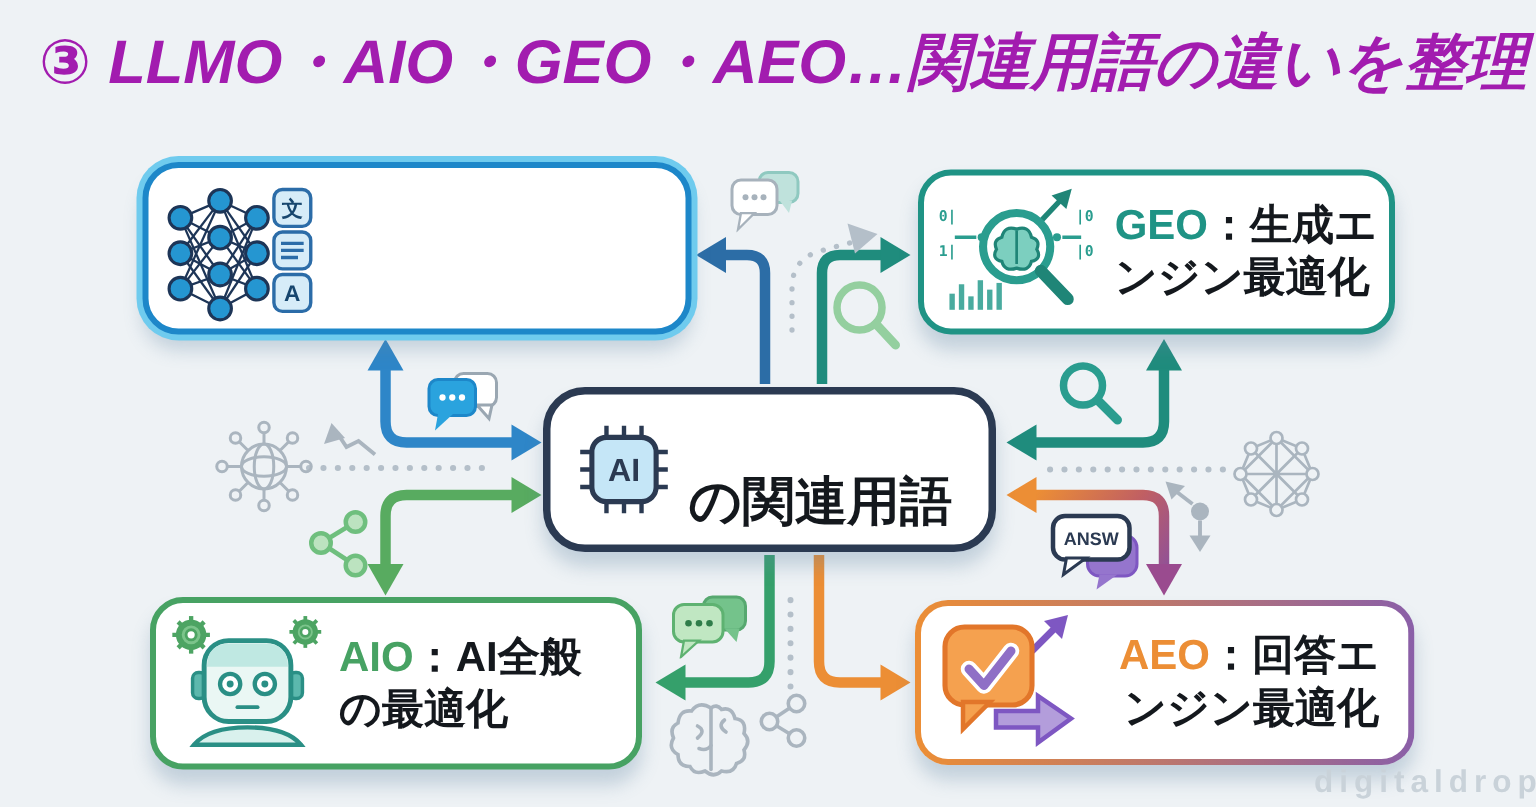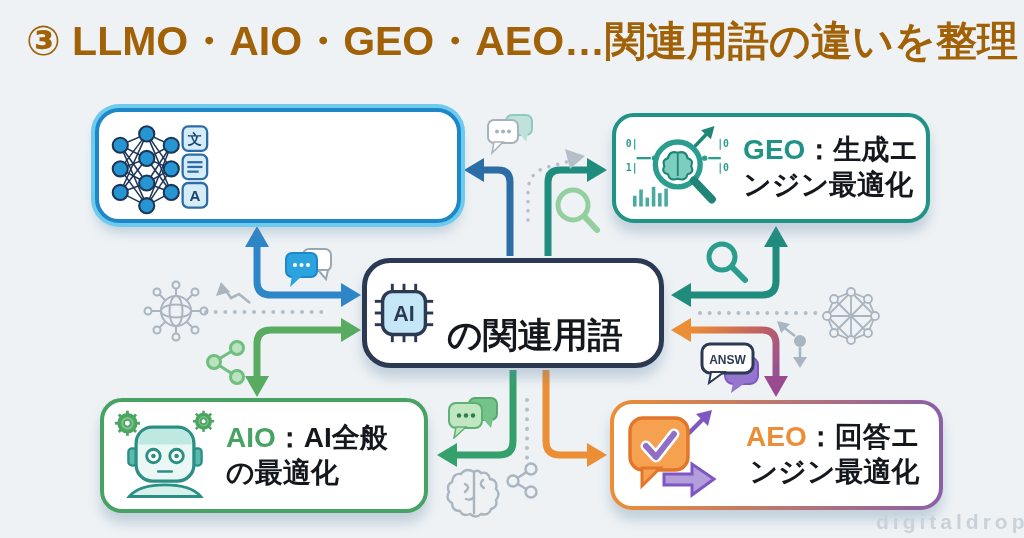--- a/index.html
+++ b/index.html
@@ -3,21 +3,21 @@
 <meta charset="utf-8">
 <style>
   html,body { margin:0; padding:0; background:#e7ecf0; }
   .canvas {
     position:relative; width:1024px; height:538px; overflow:hidden;
     background:var(--bg,#eef2f5);
     font-family:"Liberation Sans","DejaVu Sans",sans-serif;
   }
   .title {
     position:absolute; left:26px; top:14px; width:985px;
-    font-size:41px; font-weight:800; color:#a16207; white-space:nowrap;
+    font-size:41px; font-weight:800; color:#a21caf; white-space:nowrap;font-style:italic;
   }
   .node {
     position:absolute; background:#fff; box-sizing:border-box;
     display:flex; align-items:center; gap:8px; padding:4px 8px;
   }
   .node .txt { font-weight:800; color:#14181d; line-height:1.24; font-size:28px; white-space:nowrap; }
   .center-box .txt { font-size:35px; }
   .acc-llmo { color:var(--llmo); }
   .acc-geo  { color:var(--geo); }
   .acc-aio  { color:var(--aio);text-align:center; }
@@ -42,21 +42,21 @@
     border:4px solid transparent;
     background:linear-gradient(#fff,#fff) padding-box,
                linear-gradient(90deg,var(--aeo-orange),var(--aeo-purple)) border-box;
     box-shadow:0 10px 12px rgba(96,132,162,.30);
     text-align:right;
   }
   .center-box {
     left:362px; top:258px; width:302px; height:110px; border-radius:28px;
     border:5px solid var(--navy);
     box-shadow:0 10px 12px rgba(96,132,162,.30);
-    gap:6px; padding-left:0;
+    gap:6px; padding-left:12px;
   }
   .abs { position:absolute; }
   .watermark {
     position:absolute; left:876px; top:510px; font-size:21px; font-weight:700;
     color:#c9d2d9; letter-spacing:4px;
   }
 </style>
 </head>
 <body>
 

